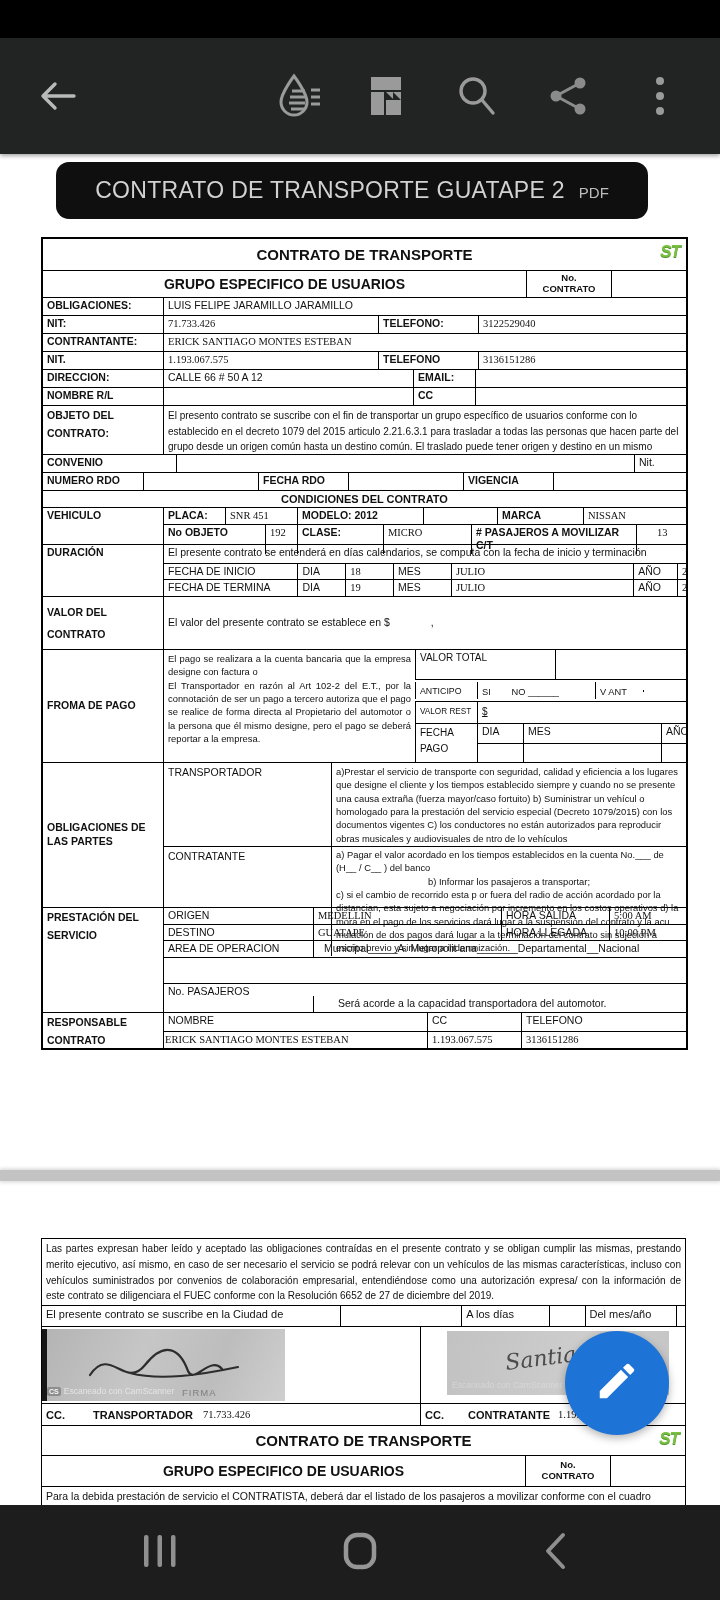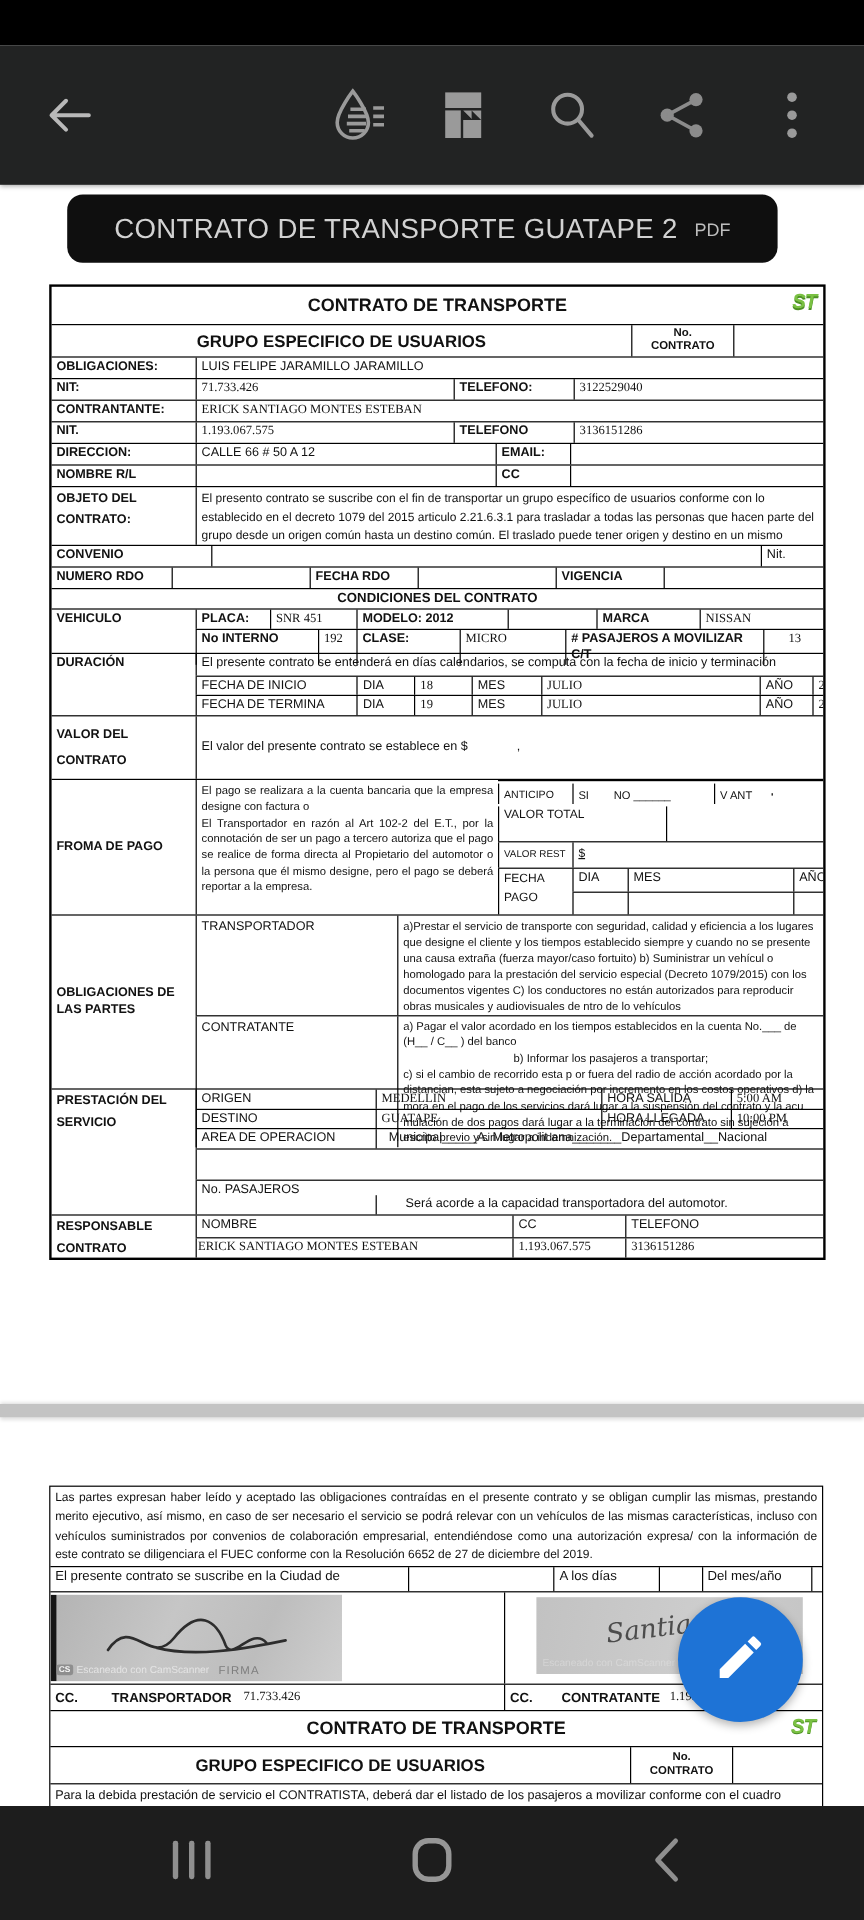--- a/index.html
+++ b/index.html
@@ -222,21 +222,21 @@
     <div class="col">
       <div class="row" style="height:19px;">
         <div class="c lbl" style="width:62px;">PLACA:</div>
         <div class="c sv" style="width:72px;">SNR 451</div>
         <div class="c lbl" style="width:126px;">MODELO: 2012</div>
         <div class="c" style="width:74px;"></div>
         <div class="c lbl" style="width:86px;">MARCA</div>
         <div class="c sv" style="flex:1;">NISSAN</div>
       </div>
       <div class="row bt" style="flex:1;">
-        <div class="c lbl" style="width:102px;">No INTERNO</div>
+        <div class="c lbl" style="width:102px;">No OBJETO</div>
         <div class="c sv" style="width:32px;">192</div>
         <div class="c lbl" style="width:86px;">CLASE:</div>
         <div class="c sv" style="width:88px;">MICRO</div>
         <div class="c lbl" style="width:165px;"># PASAJEROS A MOVILIZAR C/T</div>
         <div class="c sv" style="flex:1;padding-left:20px;">13</div>
       </div>
     </div>
   </div>
 
   <div class="tr" style="height:52px;">
@@ -272,28 +272,28 @@
     <div class="c vc pre" style="flex:1;">El valor del presente contrato se establece en $              ,</div>
   </div>
 
   <div class="tr" style="height:113px;">
     <div class="c0 lbl vc" style="width:120px;">FROMA DE PAGO</div>
     <div class="c small" style="width:252px;text-align:justify;padding-top:2px;">
       <div>El pago se realizara a la cuenta bancaria que la empresa designe con factura o</div>
       <div>El Transportador en razón al Art 102-2 del E.T., por la connotación de ser un pago a tercero autoriza que el pago se realice de forma directa al Propietario del automotor o la persona que él mismo designe, pero el pago se deberá reportar a la empresa.</div>
     </div>
     <div class="col">
+      <div class="row" style="height:29px;">
+        <div class="c" style="width:140px;font-size:10px;">VALOR TOTAL</div>
+        <div class="c" style="flex:1;"></div>
+      </div>
       <div class="row bt" style="height:22px;align-items:center;">
         <div class="c" style="width:62px;font-size:8.8px;padding-top:4px;">ANTICIPO</div>
         <div class="c pre" style="width:118px;font-size:9.3px;padding-top:4px;">SI        NO ______</div>
         <div class="c" style="width:48px;font-size:9.3px;padding-top:4px;">V ANT</div>
-        <div class="c" style="flex:1;"></div>
-      </div>
-      <div class="row" style="height:29px;">
-        <div class="c" style="width:140px;font-size:10px;">VALOR TOTAL</div>
         <div class="c" style="flex:1;"></div>
       </div>
       <div class="row bt" style="height:22px;">
         <div class="c" style="width:62px;font-size:8.2px;padding-top:5px;">VALOR REST</div>
         <div class="c" style="flex:1;font-size:10px;text-decoration:underline;padding-top:3px;">$</div>
       </div>
       <div class="row bt" style="flex:1;">
         <div class="c prl" style="width:62px;font-size:10px;line-height:1.6;">FECHA
 PAGO</div>
         <div class="col">

